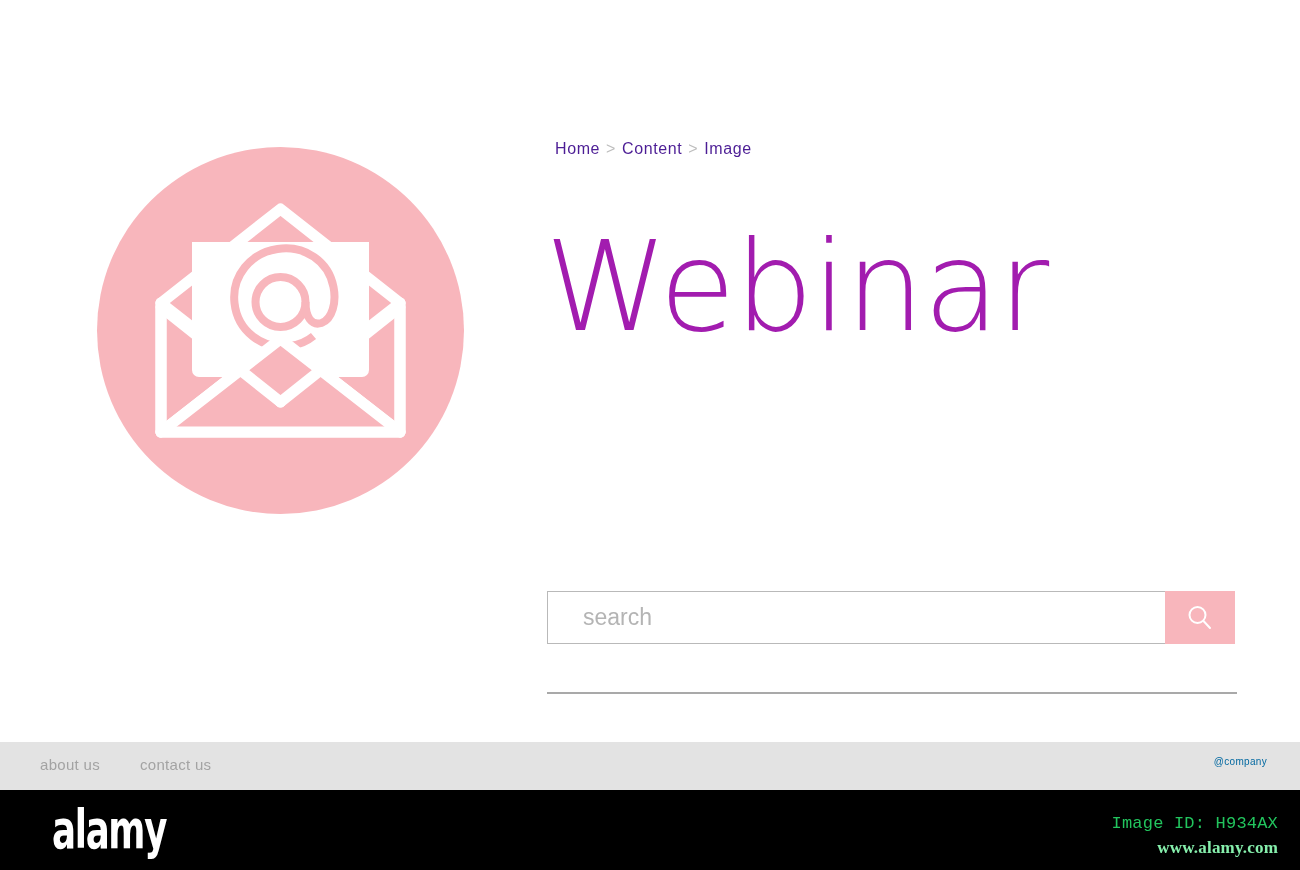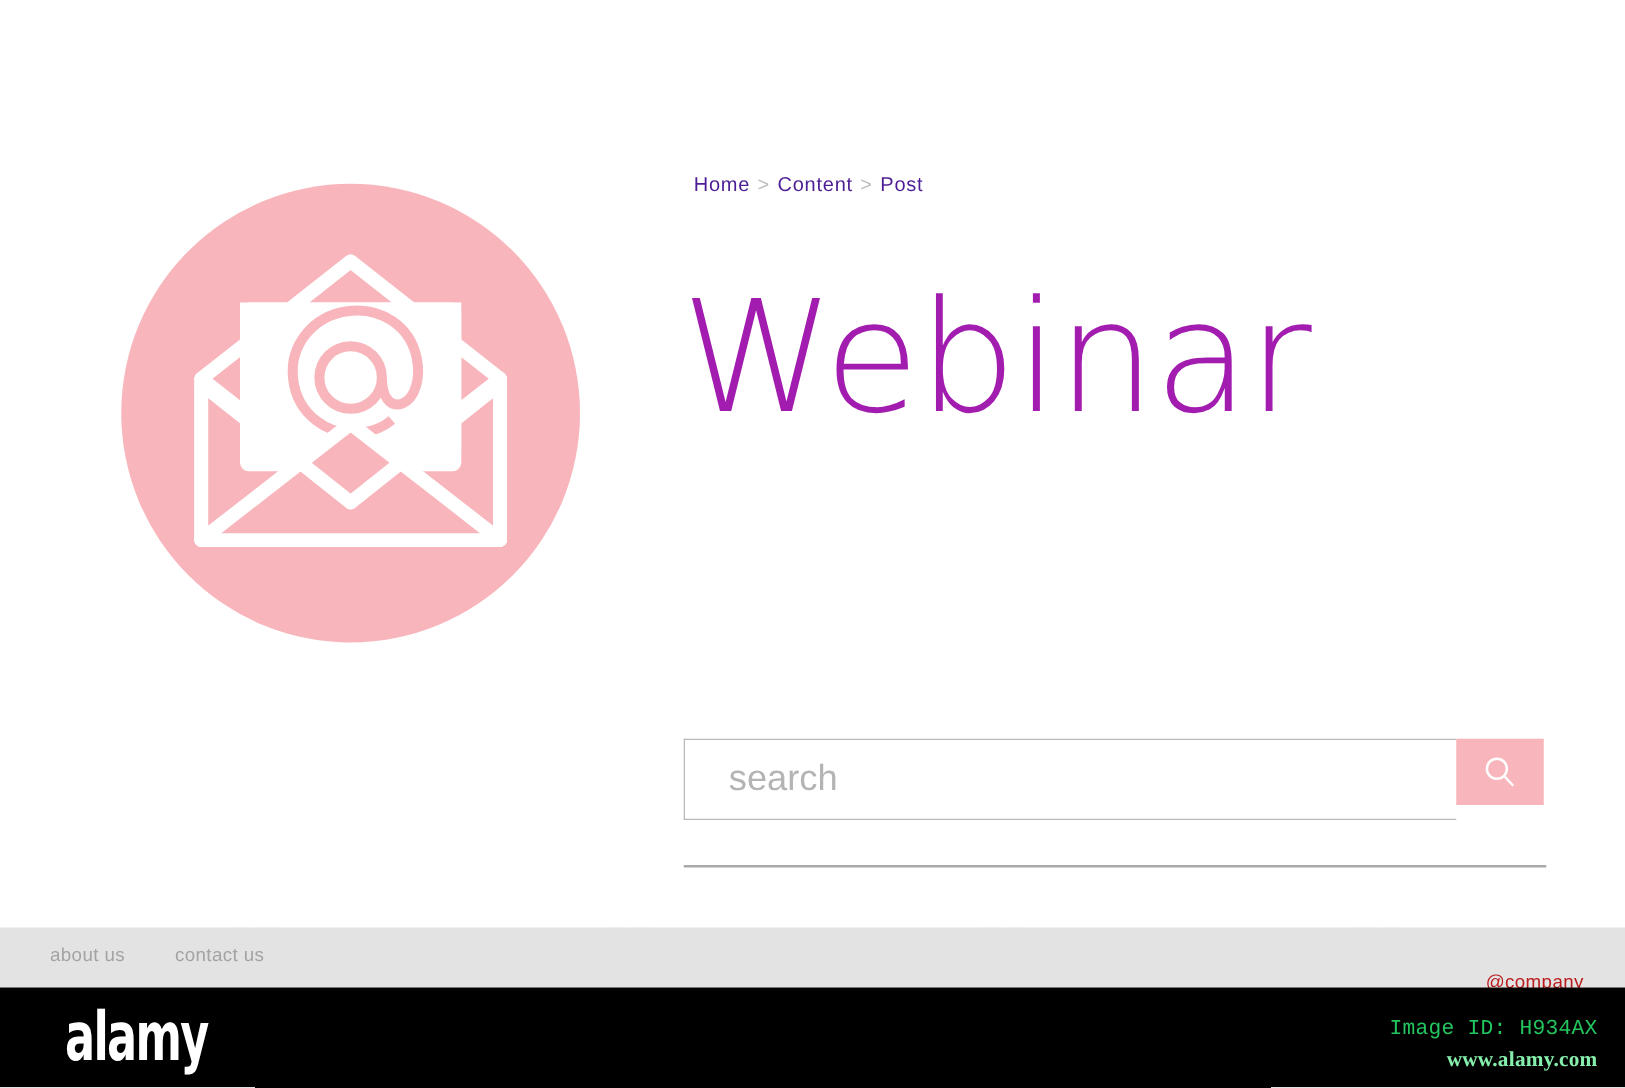--- a/index.html
+++ b/index.html
@@ -131,26 +131,26 @@
   #search-row {
     position: absolute;
     left: 547px;
     top: 544px;
     width: 688px;
     height: 53px;
     display: flex;
   }
   #search-input {
     flex: 1 1 auto;
-    height: 65px;
+    height: 53px;
     border: 1px solid #b9b9b9;
     border-right: none;
     background: #ffffff;
     padding: 0 0 0 35px;
-    font-size: 29px;
+    font-size: 23px;
     color: #be185d;
     font-family: "Liberation Sans", sans-serif;
     outline: none;
   }
   #search-input::placeholder { color: #b4b4b4; opacity: 1; }
   #search-button {
     width: 70px;
     height: 53px;
     background: #f8b6bc;
     border: none;
@@ -186,24 +186,23 @@
     letter-spacing: 0.3px;
     cursor: pointer;
     text-align: center;
   }
   #footer-about { left: 40px; }
   #footer-contact { left: 140px; }
   #footer-company {
     position: absolute;
     right: 33px;
     top: 14px;
-    font-size: 15px;
-    color: #b91c1c;
+    font-size: 10px;
+    color: #0369a1;
     letter-spacing: 0.3px;
-    margin-top: 21px;
   }
 
   
   #alamy-bar {
     position: absolute;
     left: 0; top: 790px;
     width: 1300px;
     height: 80px;
     background: #000000;
     z-index: 30;
@@ -242,21 +241,21 @@
   }
 </style>
 </head>
 <body>
 
 <div id="page">
 
   <div id="content">
 
     <div id="breadcrumb">
-      <span class="crumb">Home</span><span class="sep">&gt;</span><span class="crumb">Content</span><span class="sep">&gt;</span><span class="crumb">Post</span>
+      <span class="crumb">Home</span><span class="sep">&gt;</span><span class="crumb">Content</span><span class="sep">&gt;</span><span class="crumb">Image</span>
     </div>
 
     <div id="headline">Webinar</div>
 
     <div id="mail-badge">
       <svg width="367" height="367" viewBox="0 0 367 367" aria-hidden="true">
 
         <rect x="95" y="95" width="177" height="135" rx="7" ry="7" fill="#ffffff"></rect>
 
         <g fill="none" stroke="#f8b6bc" stroke-width="8">

